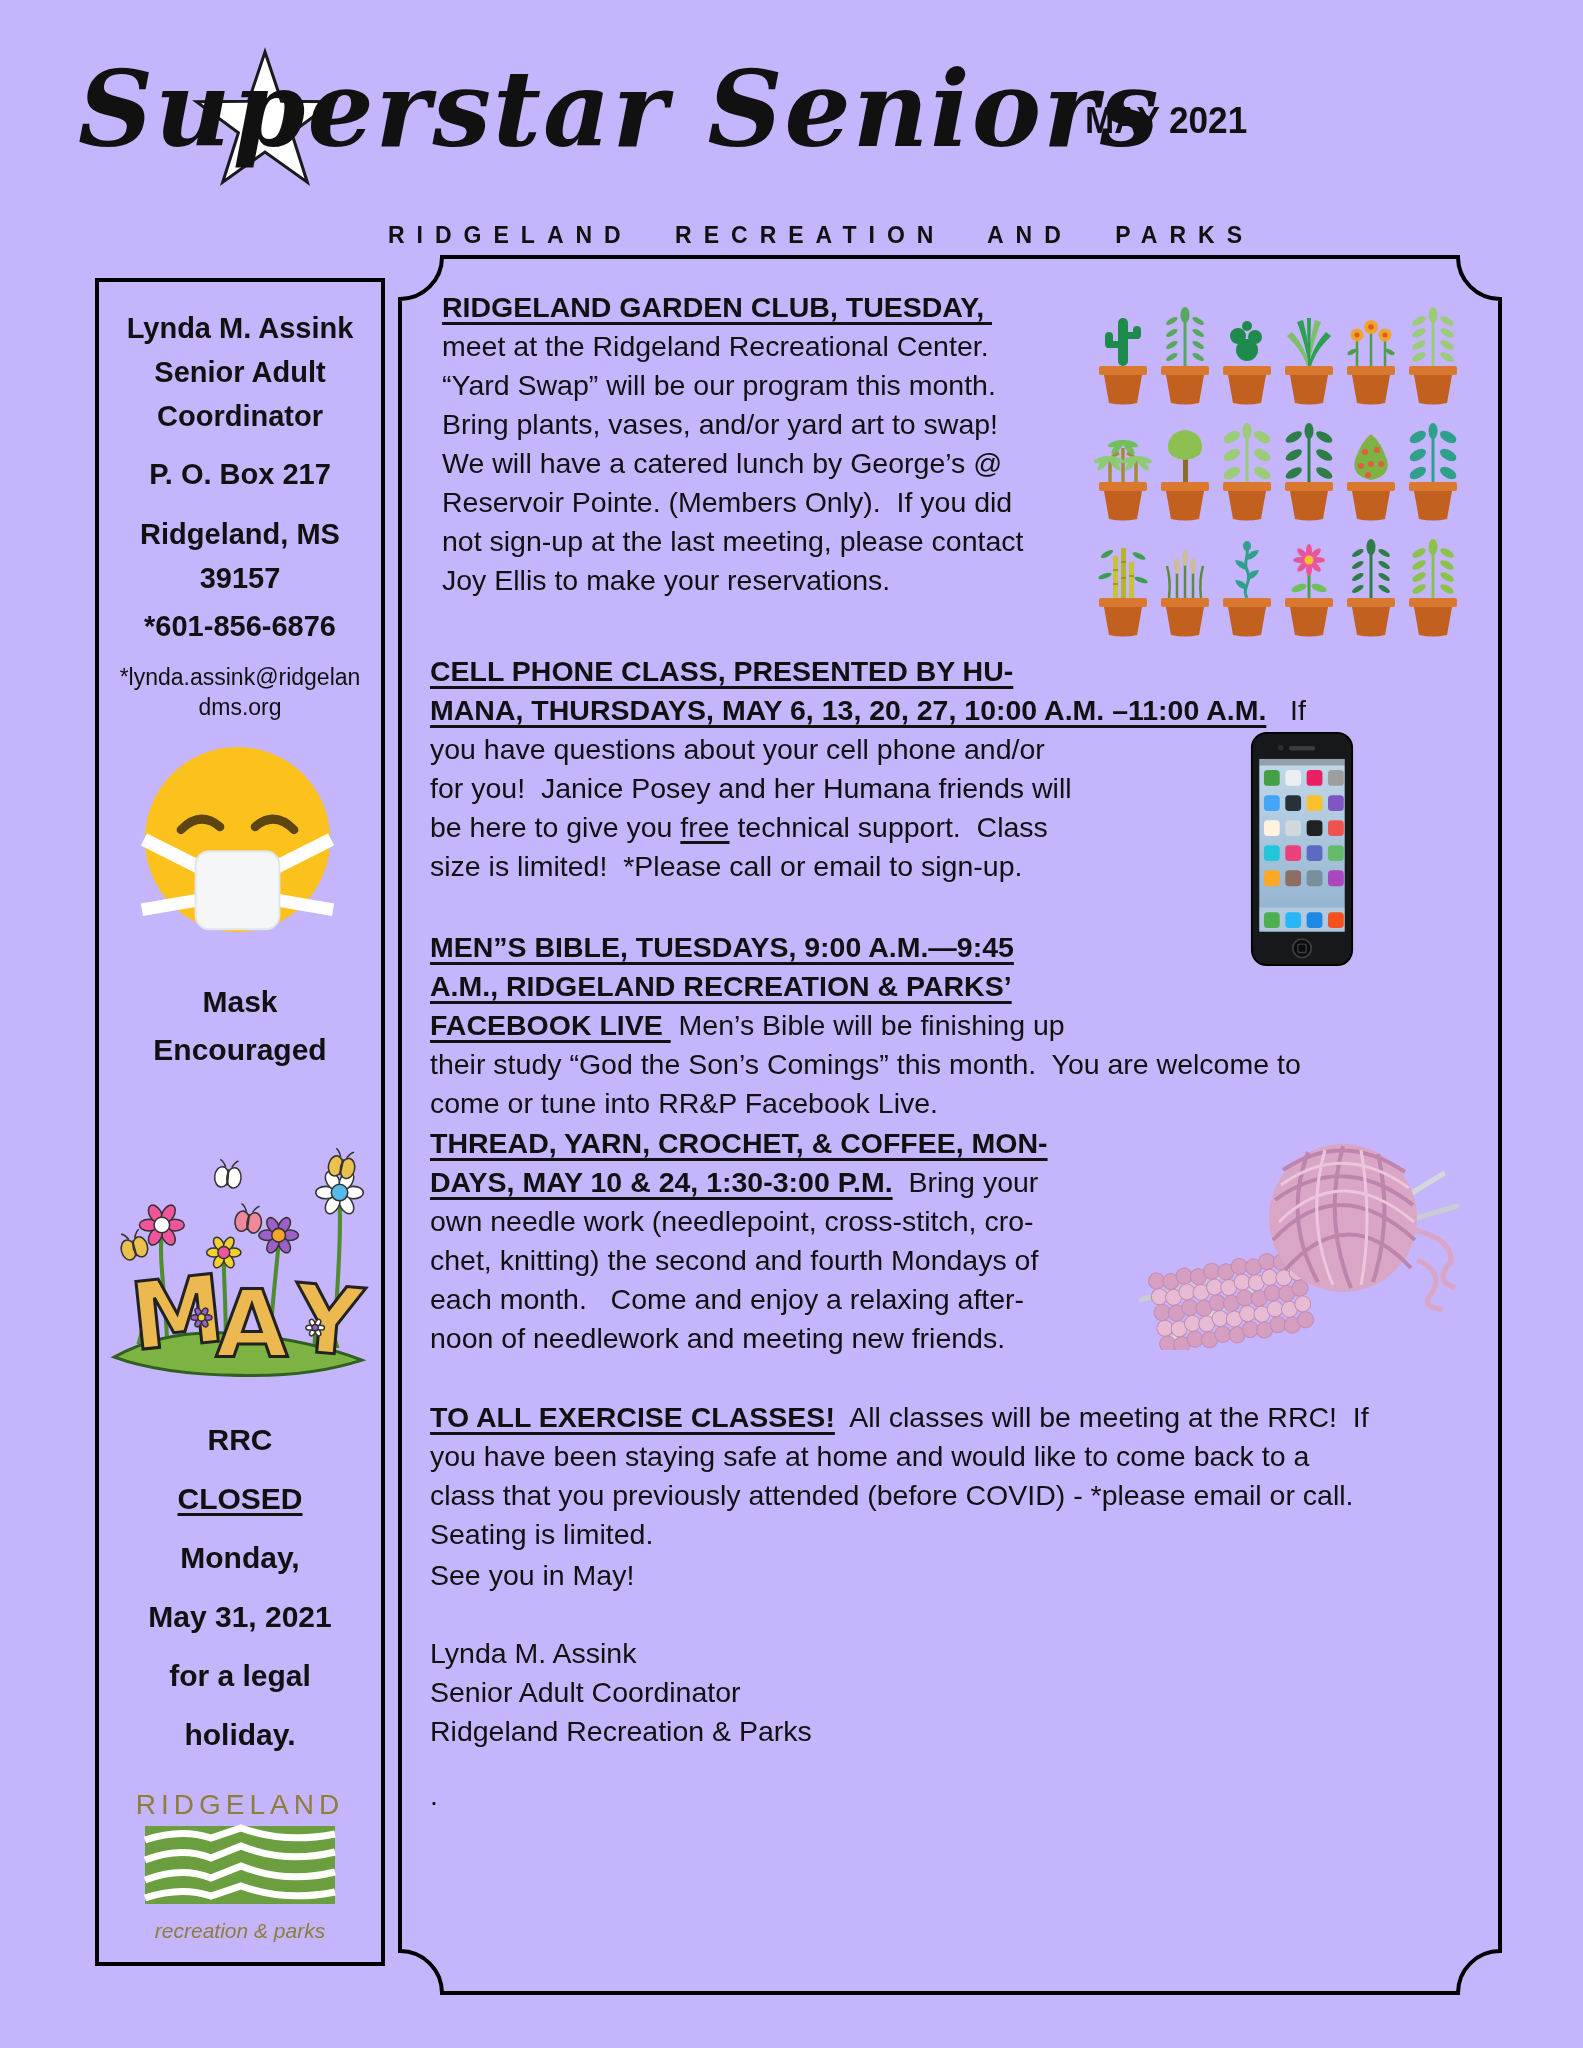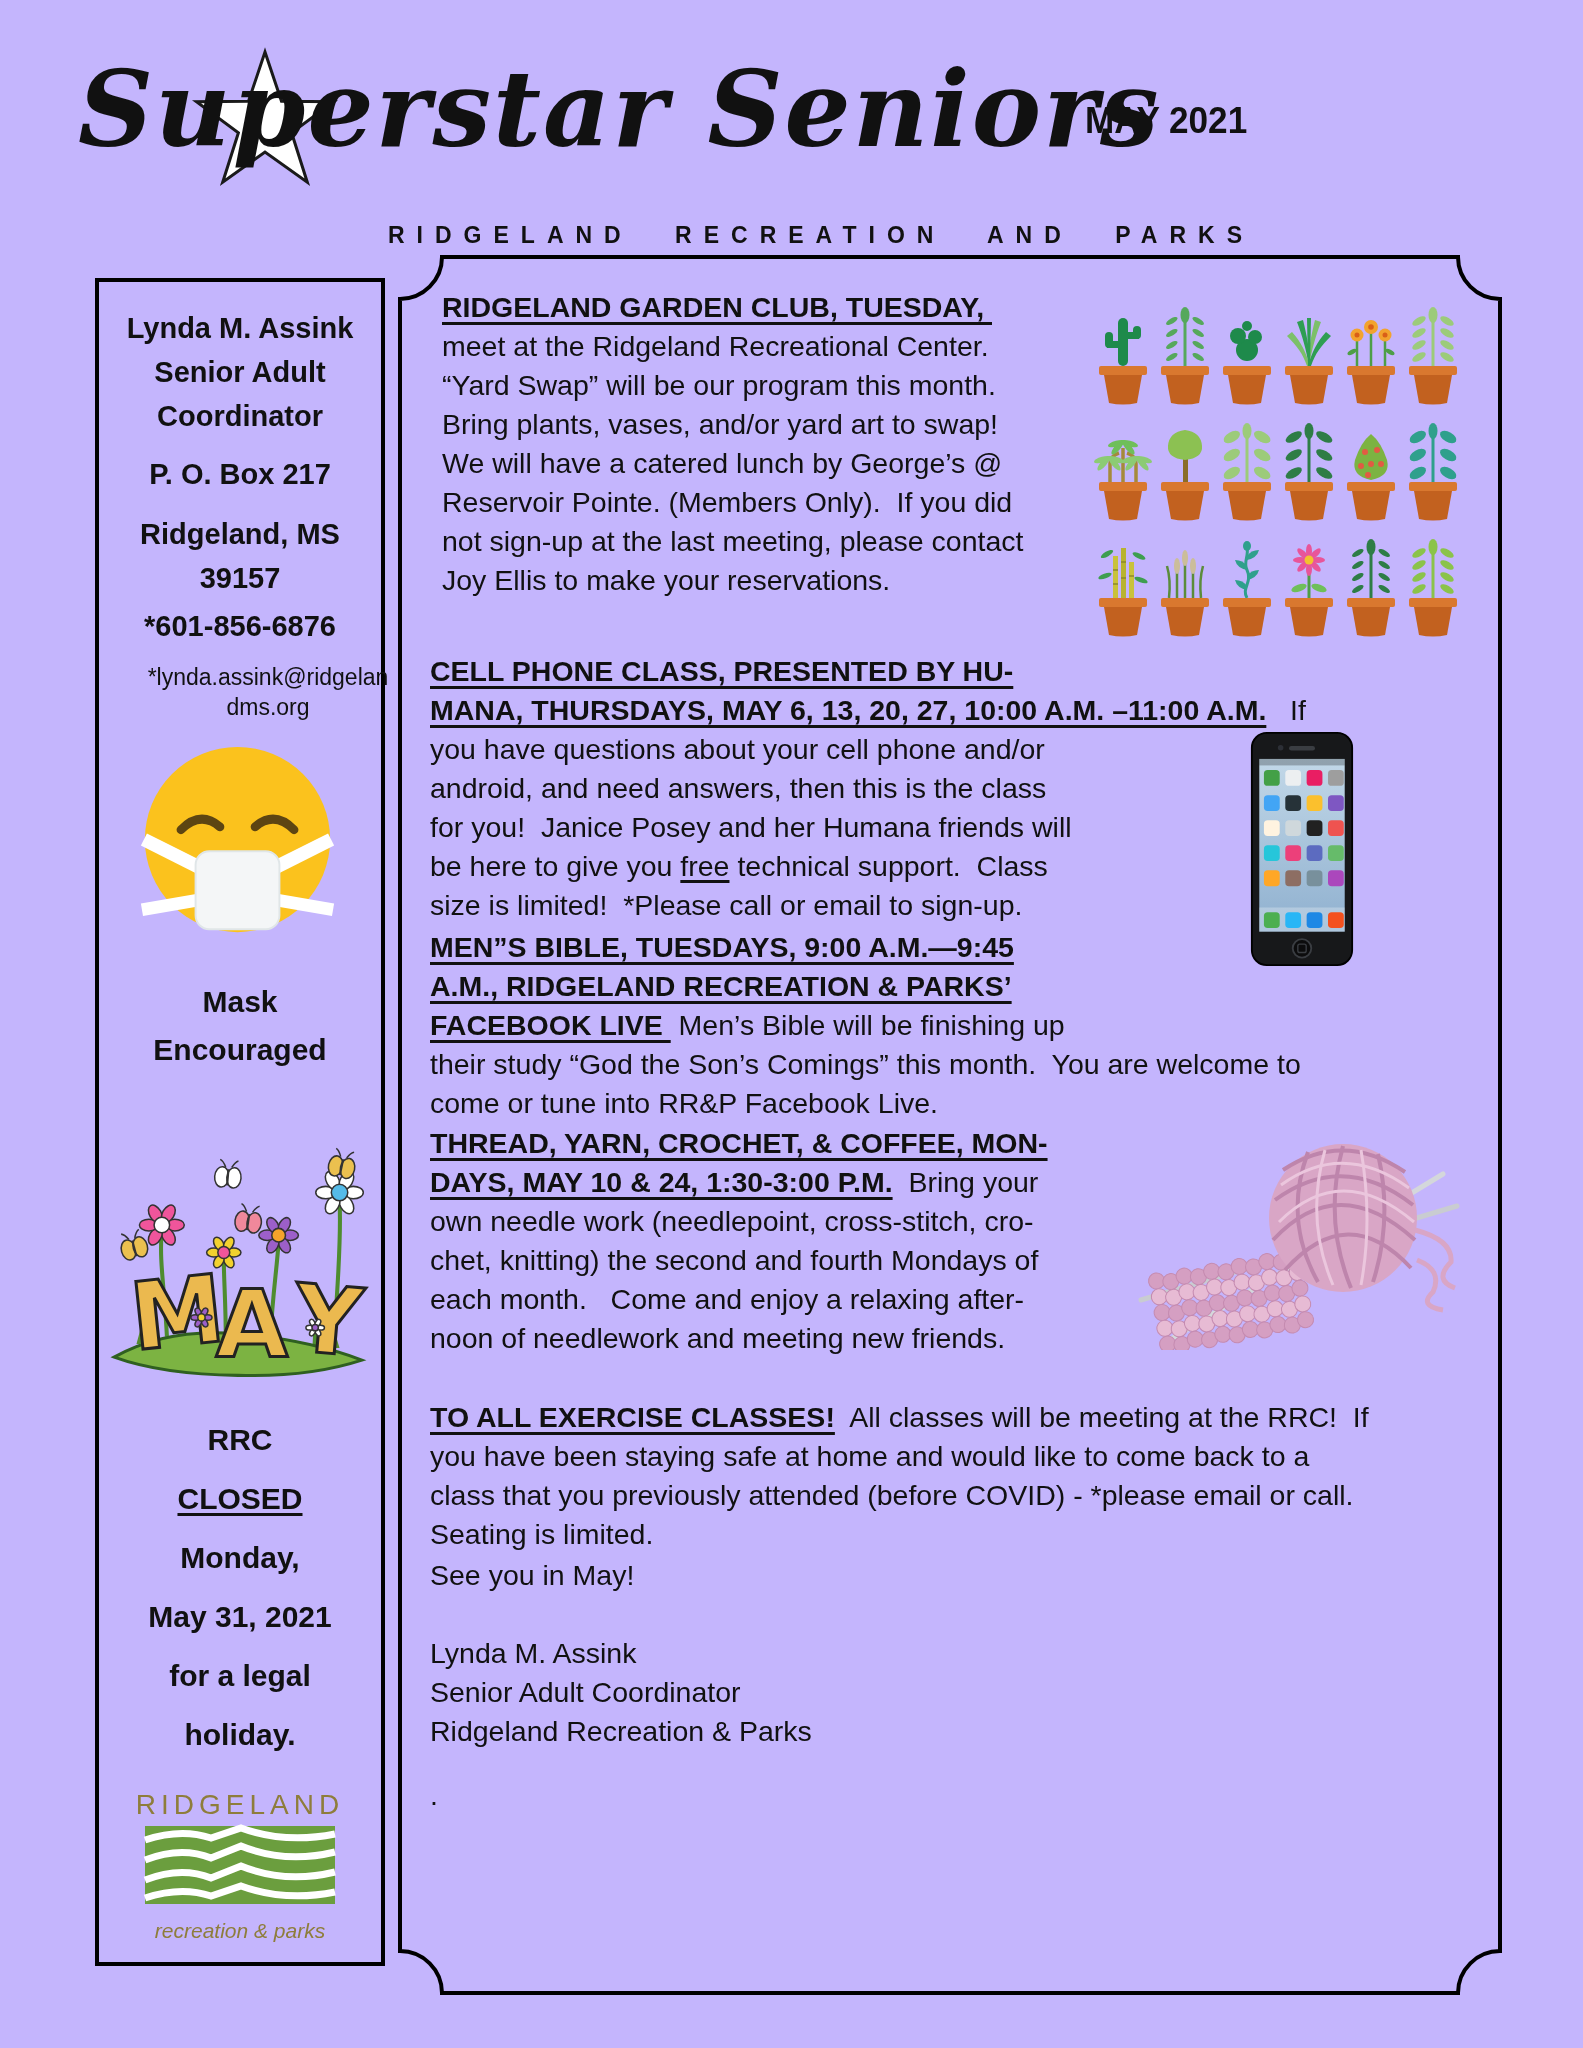--- a/index.html
+++ b/index.html
@@ -11,21 +11,21 @@
   .script-title{font-family:"DejaVu Serif",serif;font-style:italic;font-weight:bold;
                 font-size:104px;letter-spacing:2px;z-index:2;}
   .issue{font-size:37px;font-weight:bold;letter-spacing:0;transform:scaleX(.95);transform-origin:left;}
   .tagline{font-size:23px;font-weight:bold;letter-spacing:12px;word-spacing:24px;}
 
   
   .sidebar-box{left:95px;top:278px;width:290px;height:1688px;border:4px solid #000;box-sizing:border-box;}
 
   
   .sb{left:99px;width:282px;text-align:center;font-weight:bold;font-size:29px;line-height:44px;}
-  .sb-em{font-weight:normal;font-size:23px;line-height:30px;padding-left:28px;}
+  .sb-em{font-weight:normal;font-size:23px;line-height:30px;}
   .cl-ln{height:59px;line-height:40px;font-size:30px;font-weight:bold;text-align:center;white-space:pre;}
   .cap-ln{height:48px;line-height:44px;}
 
   
   .txt{z-index:3;}
   .ln{white-space:pre;font-size:28.5px;line-height:39px;height:39px;}
   .seg-hu{font-weight:bold;text-decoration:underline;text-decoration-thickness:3px;text-underline-offset:5px;}
   .seg-u{text-decoration:underline;text-decoration-thickness:2.5px;text-underline-offset:4px;margin-top:48px;}
   .seg-b{font-weight:bold;}
   svg{display:block;}
@@ -446,21 +446,20 @@
           <rect x="6" y="62" width="48" height="9" rx="2" fill="#D9782F"></rect>
           <path d="M11 71 L49 71 L44 99 Q30 102 16 99 Z" fill="#C2611F"></path>
         </g>
       </svg>
     </div>
 
   <div class="abs txt" style="left:430px;top:652px;">
       <div class="ln"><span class="seg-hu">CELL PHONE CLASS, PRESENTED BY HU-</span></div>
       <div class="ln"><span class="seg-hu">MANA, THURSDAYS, MAY 6, 13, 20, 27, 10:00 A.M. –11:00 A.M.</span><span class="">   If</span></div>
       <div class="ln"><span class="">you have questions about your cell phone and/or</span></div>
-      <div class="ln"><span class="">android, and need answers, then this is the class</span></div>
       <div class="ln"><span class="">for you!  Janice Posey and her Humana friends will</span></div>
       <div class="ln"><span class="">be here to give you </span><span class="seg-u">free</span><span class=""> technical support.  Class</span></div>
       <div class="ln"><span class="">size is limited!  *Please call or email to sign-up.</span></div>
     </div>
   <div class="abs" style="left:1250px;top:726px;" id="phone-holder">
       <svg width="104" height="246" viewBox="0 0 112 254">
      <defs>
           <linearGradient id="pg" x1="0" y1="0" x2="0" y2="1">
        <stop offset="0" stop-color="#c2d8e8"></stop>
             <stop offset="1" stop-color="#8fb0cf"></stop>

